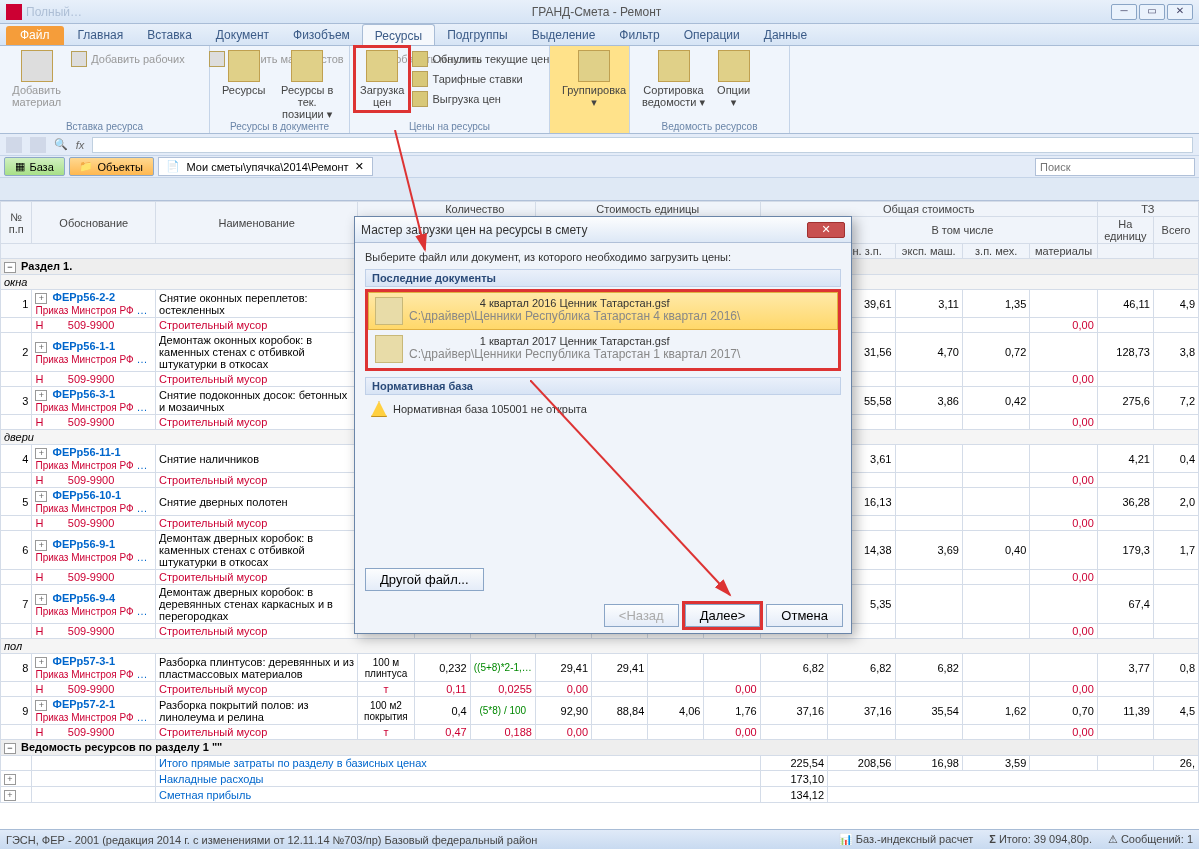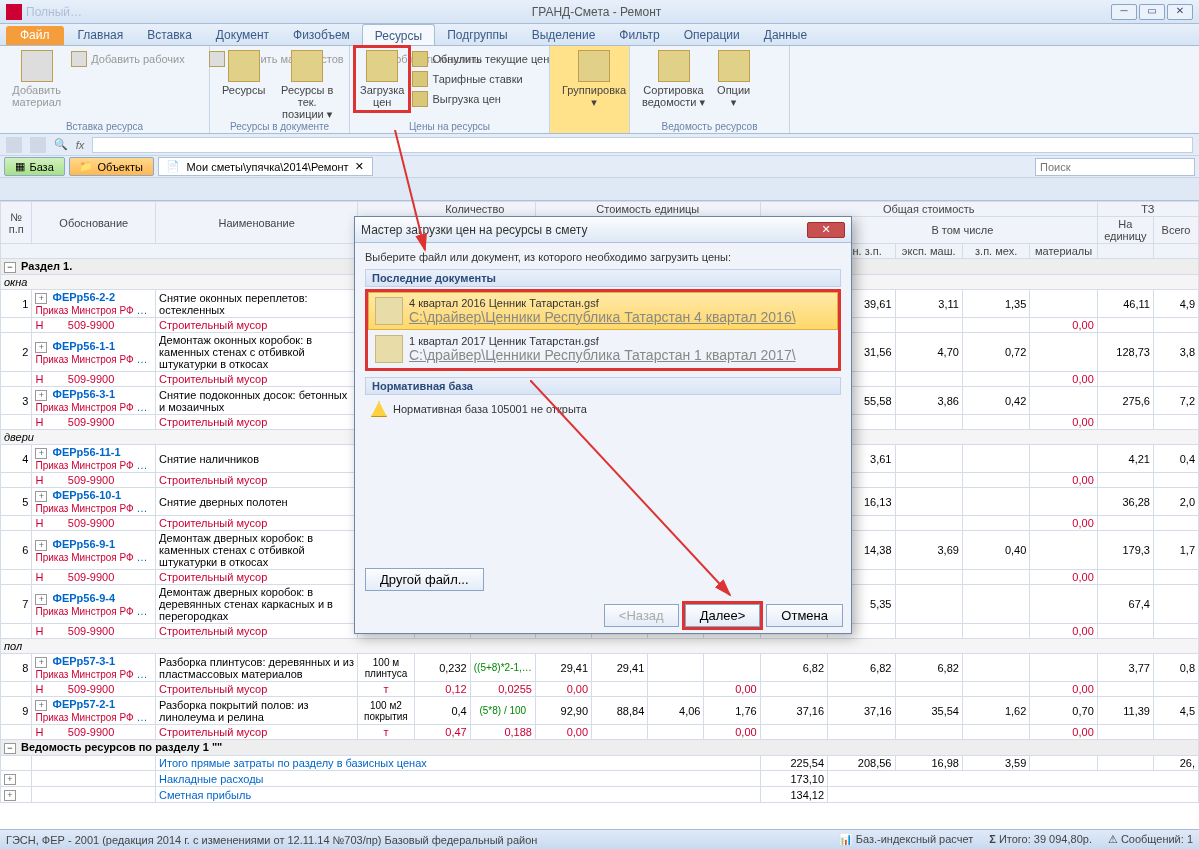--- a/index.html
+++ b/index.html
@@ -49,22 +49,22 @@
 .statusbar .right { margin-left: auto; display: flex; gap: 16px; }
 .dialog { position: absolute; left: 354px; top: 216px; width: 498px; height: 418px; background: #f0f4fa; border: 1px solid #6a85a8; box-shadow: 4px 4px 12px rgba(0,0,0,0.3); }
 .dlg-title { height: 26px; background: linear-gradient(#fcfdfe,#dde8f6); border-bottom: 1px solid #b0c0d8; display: flex; align-items: center; padding: 0 6px; font-size: 12px; color: #333; }
 .dlg-x { margin-left: auto; width: 38px; height: 16px; background: #c85050; border: 1px solid #a03030; color: #fff; text-align: center; line-height: 13px; font-size: 11px; border-radius: 2px; }
 .dlg-body { padding: 8px 10px; font-size: 11px; color: #333; height: calc(100% - 62px); }
 .dlg-section { background: linear-gradient(#eaf0fa,#d8e4f5); border: 1px solid #c0d0e8; padding: 2px 6px; font-weight: bold; color: #2a4a78; margin-top: 6px; }
 .dlg-item { display: flex; padding: 4px 6px; border: 1px solid transparent; gap: 6px; }
 .dlg-item.sel { background: linear-gradient(#ffe9a8,#ffd86a); border: 1px solid #e0b040; }
 .dlg-item .ico { width: 28px; height: 28px; background: #e8dca8; border: 1px solid #c8b878; flex-shrink: 0; }
 .dlg-item .txt { font-size: 11px; }
-.dlg-item .txt .sub { color: #888; font-size: 14px; text-decoration: underline; }
-.dlg-recent-box { border: 3px solid #d33; padding: 0; margin-top: 2px; }
+.dlg-item .txt .sub { color: #888; font-size: 12px; }
+.dlg-recent-box { border: 3px solid #d33; padding: 0; margin-top: 2px; text-align: center; }
 .dlg-buttons { position: absolute; bottom: 6px; right: 8px; display: flex; gap: 6px; }
 .dlg-btn { padding: 3px 14px; border: 1px solid #8aa5c6; background: linear-gradient(#fcfdfe,#e4ecf8); font-size: 13px; }
 .dlg-btn.primary { outline: 3px solid #d33; }
 .dlg-btn.dis { color: #aaa; }
 .dlg-other { position: absolute; bottom: 42px; left: 10px; }
 .arrow { position: absolute; pointer-events: none; }
 .warn-ico { width: 16px; height: 16px; background: #ffd040; border: 1px solid #c09020; clip-path: polygon(50% 0,100% 100%,0 100%); display: inline-block; }
 </style>
 </head>
 <body>
@@ -561,21 +561,21 @@
           <td class="r"></td>
           <td class="r"></td>
           <td class="r">3,77</td>
           <td class="r">0,8</td>
         </tr>
         <tr>
           <td></td>
           <td class="red">Н&nbsp;&nbsp;&nbsp;&nbsp;&nbsp;&nbsp;&nbsp;&nbsp;509-9900</td>
           <td class="red">Строительный мусор</td>
           <td class="c red">т</td>
-          <td class="r red">0,12</td>
+          <td class="r red">0,11</td>
           <td class="r red">0,0255</td>
           <td class="r red">0,00</td>
           <td></td>
           <td></td>
           <td class="r red">0,00</td>
           <td></td>
           <td></td>
           <td></td>
           <td></td>
           <td class="r red">0,00</td>

